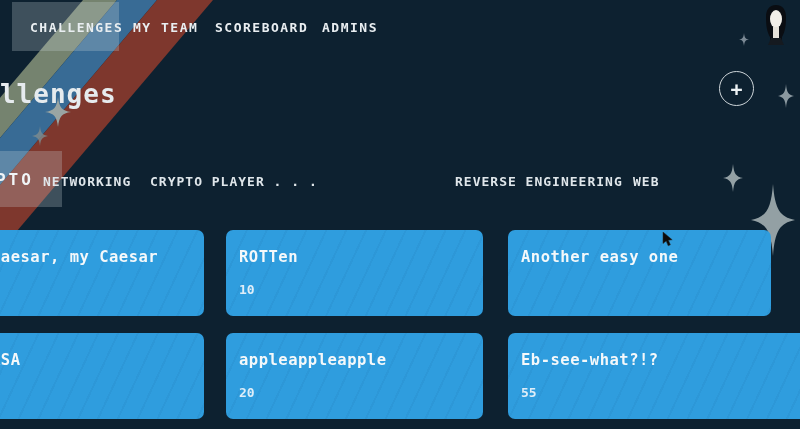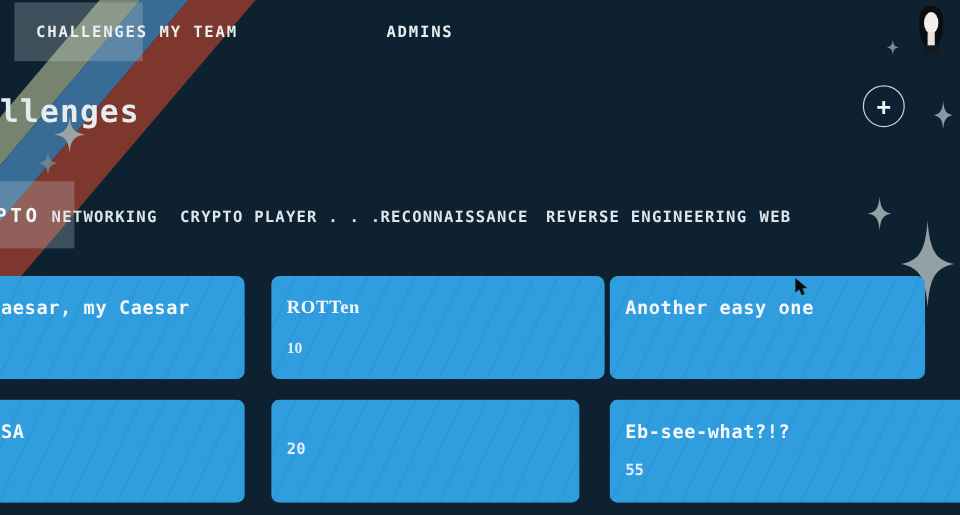--- a/index.html
+++ b/index.html
@@ -57,59 +57,60 @@
   <svg class="sparkle" style="left:751px;top:184px;" width="44" height="72" viewBox="-1 -1 2 2" preserveAspectRatio="none">
       <path d="M0,-1 C0.09,-0.3 0.3,-0.09 1,0 C0.3,0.09 0.09,0.3 0,1 C-0.09,0.3 -0.3,0.09 -1,0 C-0.3,-0.09 -0.09,-0.3 0,-1 Z" fill="#93A0A4"></path>
     </svg>
   <svg class="sparkle" style="left:754px;top:342px;" width="32" height="32" viewBox="-1 -1 2 2" preserveAspectRatio="none">
       <path d="M0,-1 C0.09,-0.3 0.3,-0.09 1,0 C0.3,0.09 0.09,0.3 0,1 C-0.09,0.3 -0.3,0.09 -1,0 C-0.3,-0.09 -0.09,-0.3 0,-1 Z" fill="#8B979B"></path>
     </svg>
 
   <div class="hl" style="left:12px;top:2px;width:107px;height:49px;"></div>
   <div class="nav-item" style="left:30px;">CHALLENGES</div>
   <div class="nav-item" style="left:133px;">MY TEAM</div>
+  <div class="nav-item" style="left:215px;">SCOREBOARD</div>
   <div class="nav-item" style="left:322px;">ADMINS</div>
 
   <svg class="avatar" width="30" height="43" viewBox="0 0 30 43">
     <path d="M15 1 C8 1 5 6 5 13 C5 22 6 28 9 33 L9 41 L21 41 L21 33 C24 28 25 22 25 13 C25 6 22 1 15 1 Z" fill="#0A0D12"></path>
     <ellipse cx="15" cy="15" rx="6" ry="9" fill="#F2EFE9"></ellipse>
     <rect x="12" y="23" width="6" height="11" fill="#E6E2DA"></rect>
     <path d="M7 41 L10 34 L20 34 L23 41 Z" fill="#151A20"></path>
   </svg>
 
   <h1 class="page-title" style="left:-50px;margin:0;">Challenges</h1>
 
   <div class="plus-btn">
     <span>+</span>
   </div>
 
   <div class="hl" style="left:-20px;top:151px;width:82px;height:56px;"></div>
   <div class="tab active" style="left:-42px;">CRYPTO</div>
   <div class="tab" style="left:43px;">NETWORKING</div>
   <div class="tab" style="left:150px;">CRYPTO PLAYER . . .</div>
-  <div class="tab" style="left:317px;">RECONNAISSANCE</div>
   <div class="tab" style="left:455px;">REVERSE ENGINEERING</div>
   <div class="tab" style="left:633px;">WEB</div>
 
   <div class="card" style="left:-22px;top:230px;width:226px;">
     <div class="card-title">Caesar, my Caesar</div>
     <div class="card-points"></div>
   </div>
-  <div class="card" style="left:226px;top:230px;width:278px;font-family:Liberation Serif, serif;">
+  <div class="card" style="left:226px;top:230px;width:257px;">
     <div class="card-title">ROTTen</div>
     <div class="card-points">10</div>
   </div>
   <div class="card" style="left:508px;top:230px;width:263px;">
     <div class="card-title">Another easy one</div>
   </div>
   <div class="card" style="left:-22px;top:333px;width:226px;">
     <div class="card-title">RSA</div>
     <div class="card-points"></div>
   </div>
   <div class="card" style="left:226px;top:333px;width:257px;">
+    <div class="card-title">appleappleapple</div>
     <div class="card-points">20</div>
   </div>
   <div class="card" style="left:508px;top:333px;width:310px;">
     <div class="card-title">Eb-see-what?!?</div>
     <div class="card-points">55</div>
   </div>
 
   <svg class="cursor" style="left:662px;top:232px;" width="13" height="15" viewBox="0 0 13 15">
     <polygon points="1,0 1,11.5 4.2,9 6.2,13.8 8.4,12.8 6.4,8.2 10.2,7.8" fill="#0B0B0B" stroke="#2A2A2A" stroke-width="0.5"></polygon>
   </svg>

